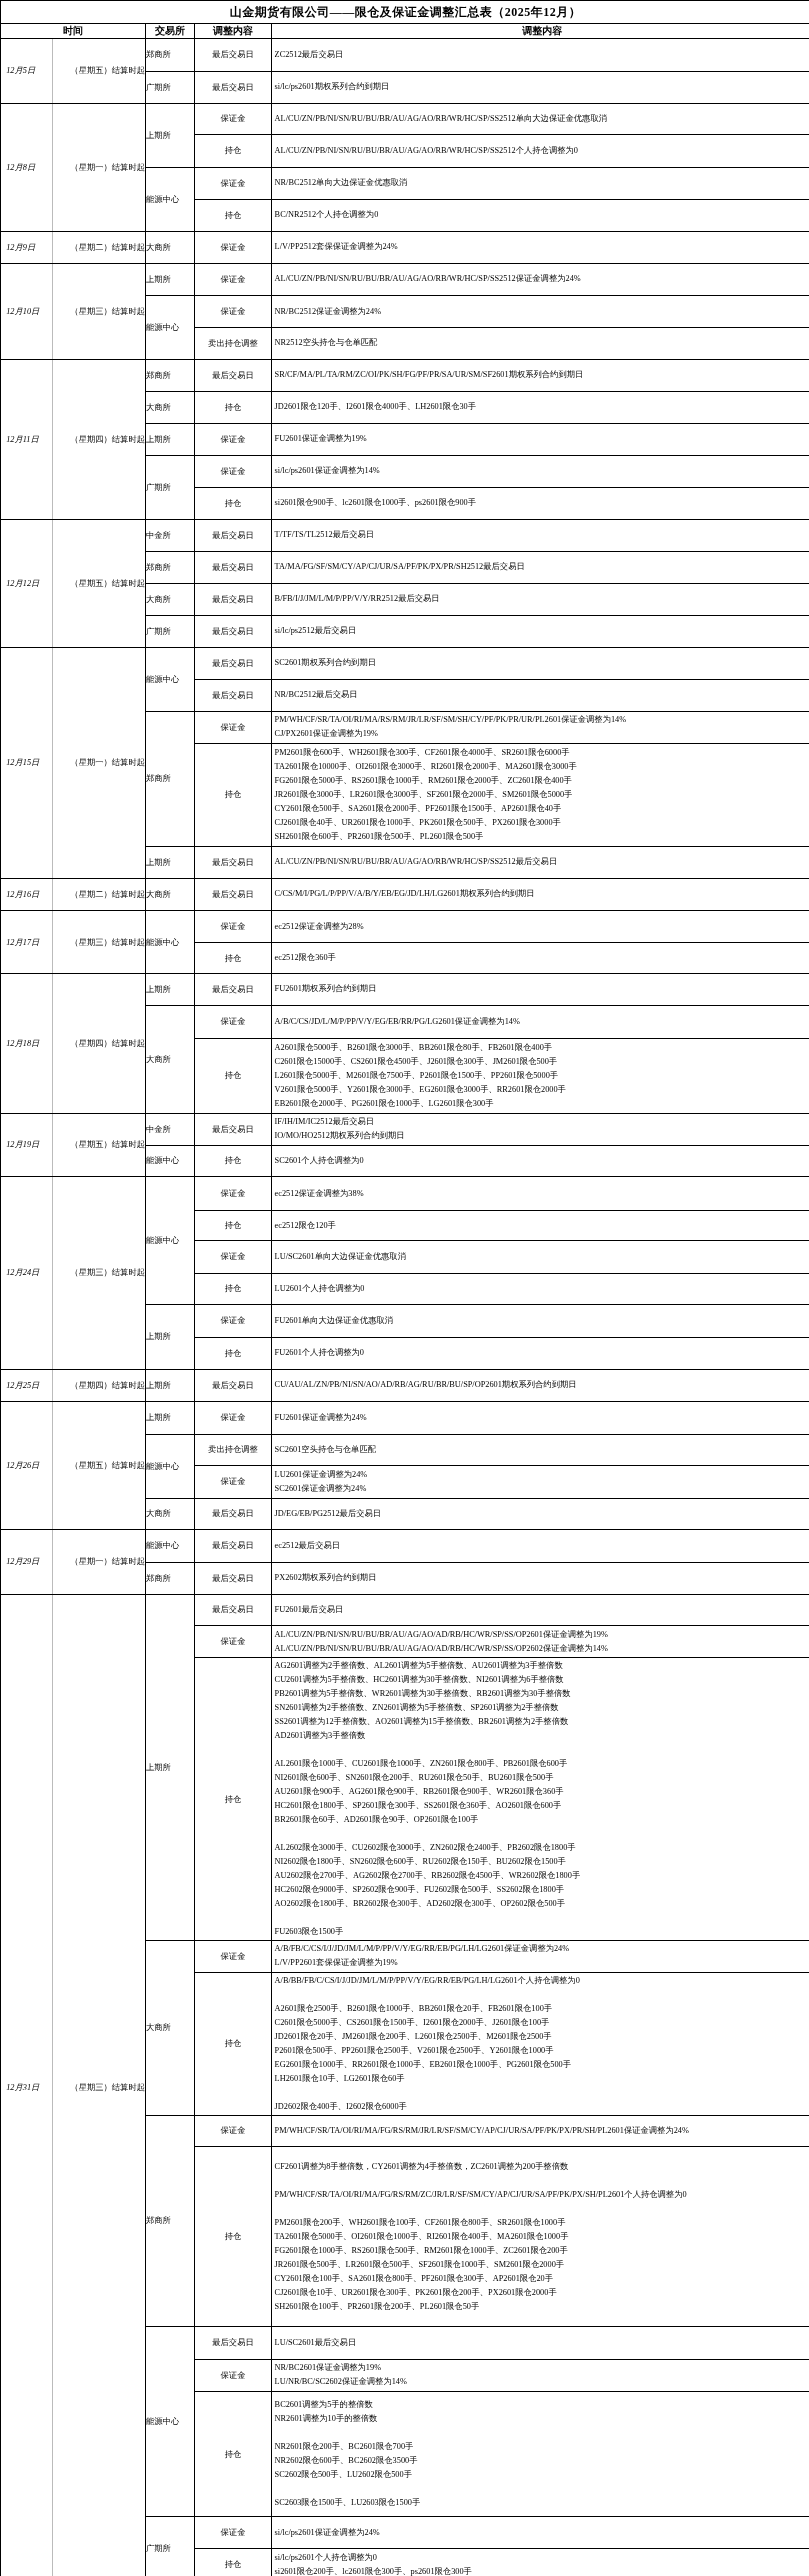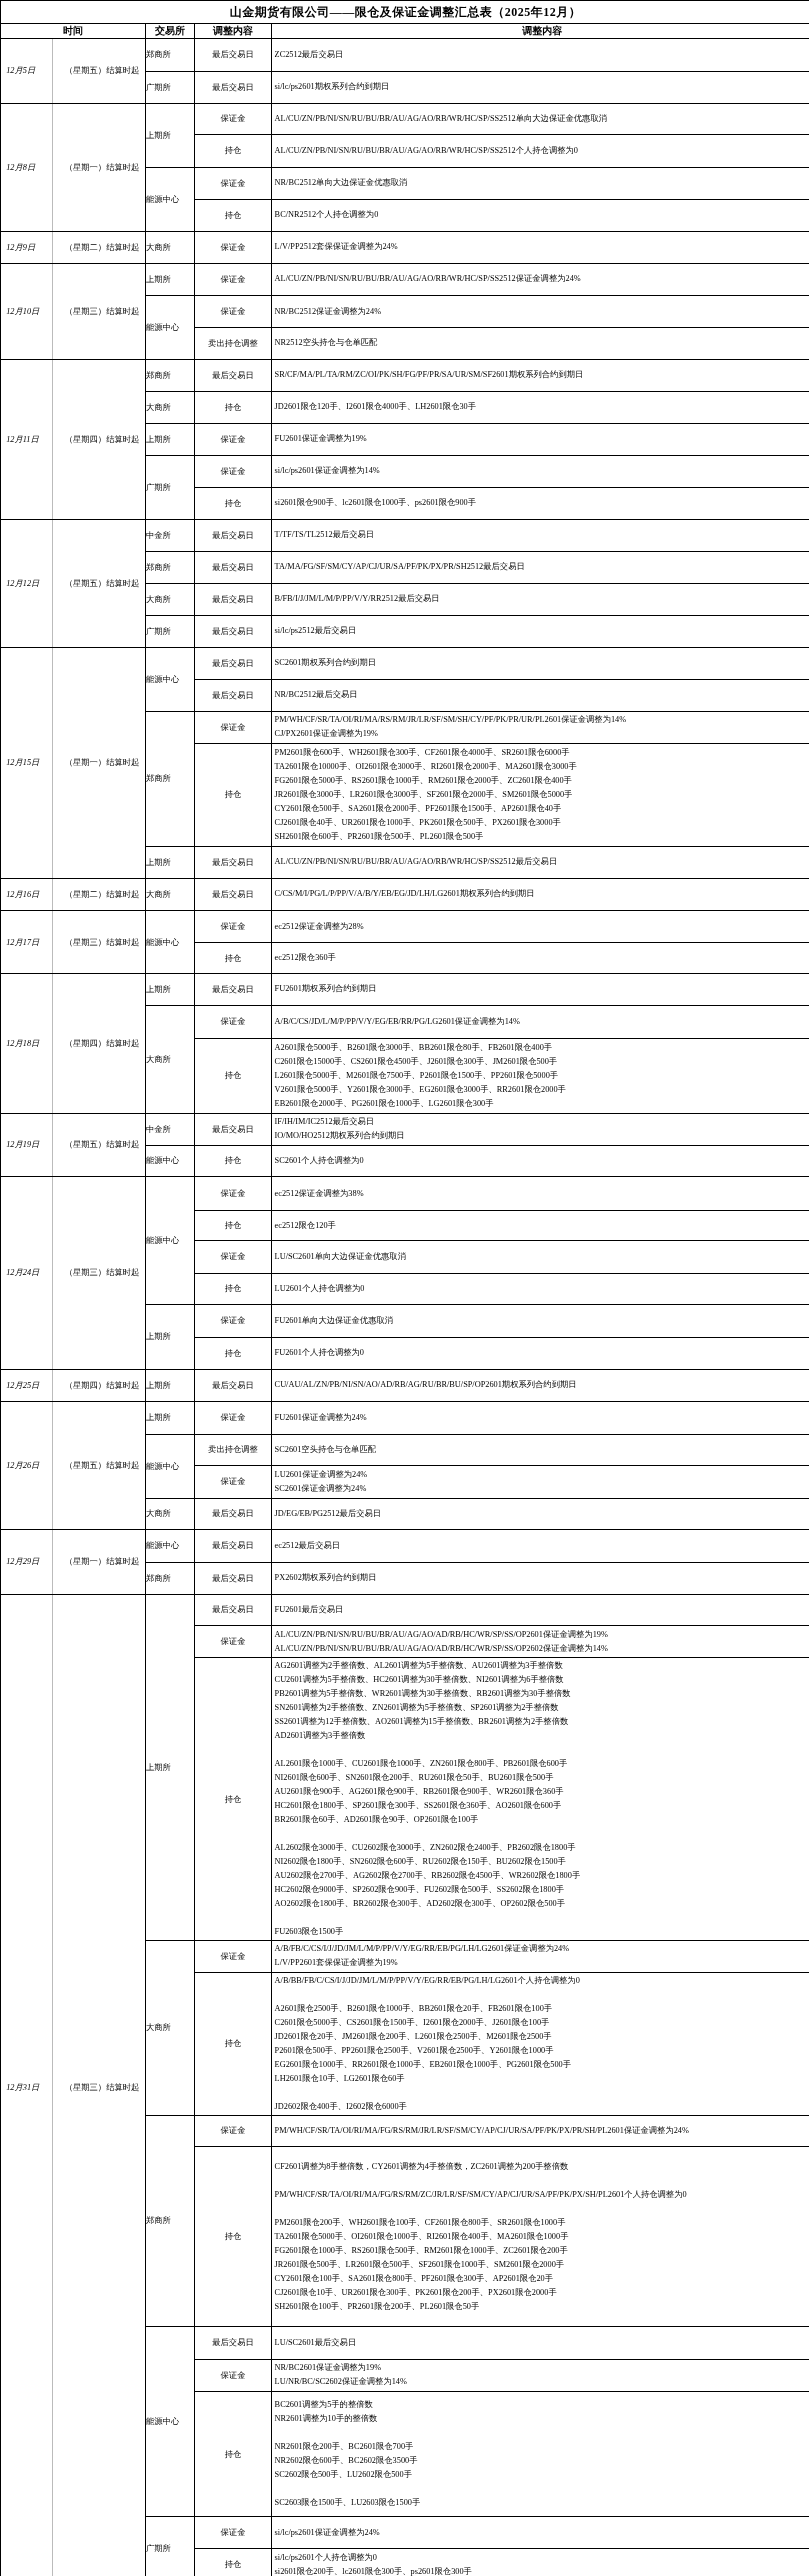--- a/index.html
+++ b/index.html
@@ -7,21 +7,21 @@
   table{border-collapse:collapse;table-layout:fixed;width:809px;border:1.5px solid #000;}
   col.c-date{width:52px}col.c-note{width:93px}col.c-ex{width:49px}col.c-item{width:77px}col.c-content{width:539px}
   th,td{border:0.5px solid #000;padding:0;vertical-align:middle;font-weight:normal;}
   .title-row th{height:22px;font-size:12px;font-weight:bold;text-align:center;border-bottom:1.5px solid #000;letter-spacing:0.5px;}
   .header-row th{height:12.4px;font-size:10px;font-weight:bold;}
   .header-row .hc{text-align:center;}
   .header-row .hl{text-align:center;padding-left:2.6px;}
   td{font-size:8.3px;}
   .gs{border-top:1.5px solid #000;}
   .date-cell{text-align:left;padding-left:5.2px;white-space:nowrap;font-style:italic;}
-  .note-cell{text-align:center;padding-left:6px;white-space:nowrap;border-left:0.5px solid #bbbbbb;}
+  .note-cell{text-align:right;padding-left:6px;white-space:nowrap;border-left:0.5px solid #bbbbbb;}
   .date-cell{border-right:0.5px solid #bbbbbb;}
   .exchange-cell{}
   .item-cell{text-align:center;}
   .content-cell{text-align:left;padding:1px 2.1px 1px 2.6px;}
   .line{line-height:14px;}
 </style>
 </head>
 <body>
 
 <table>

